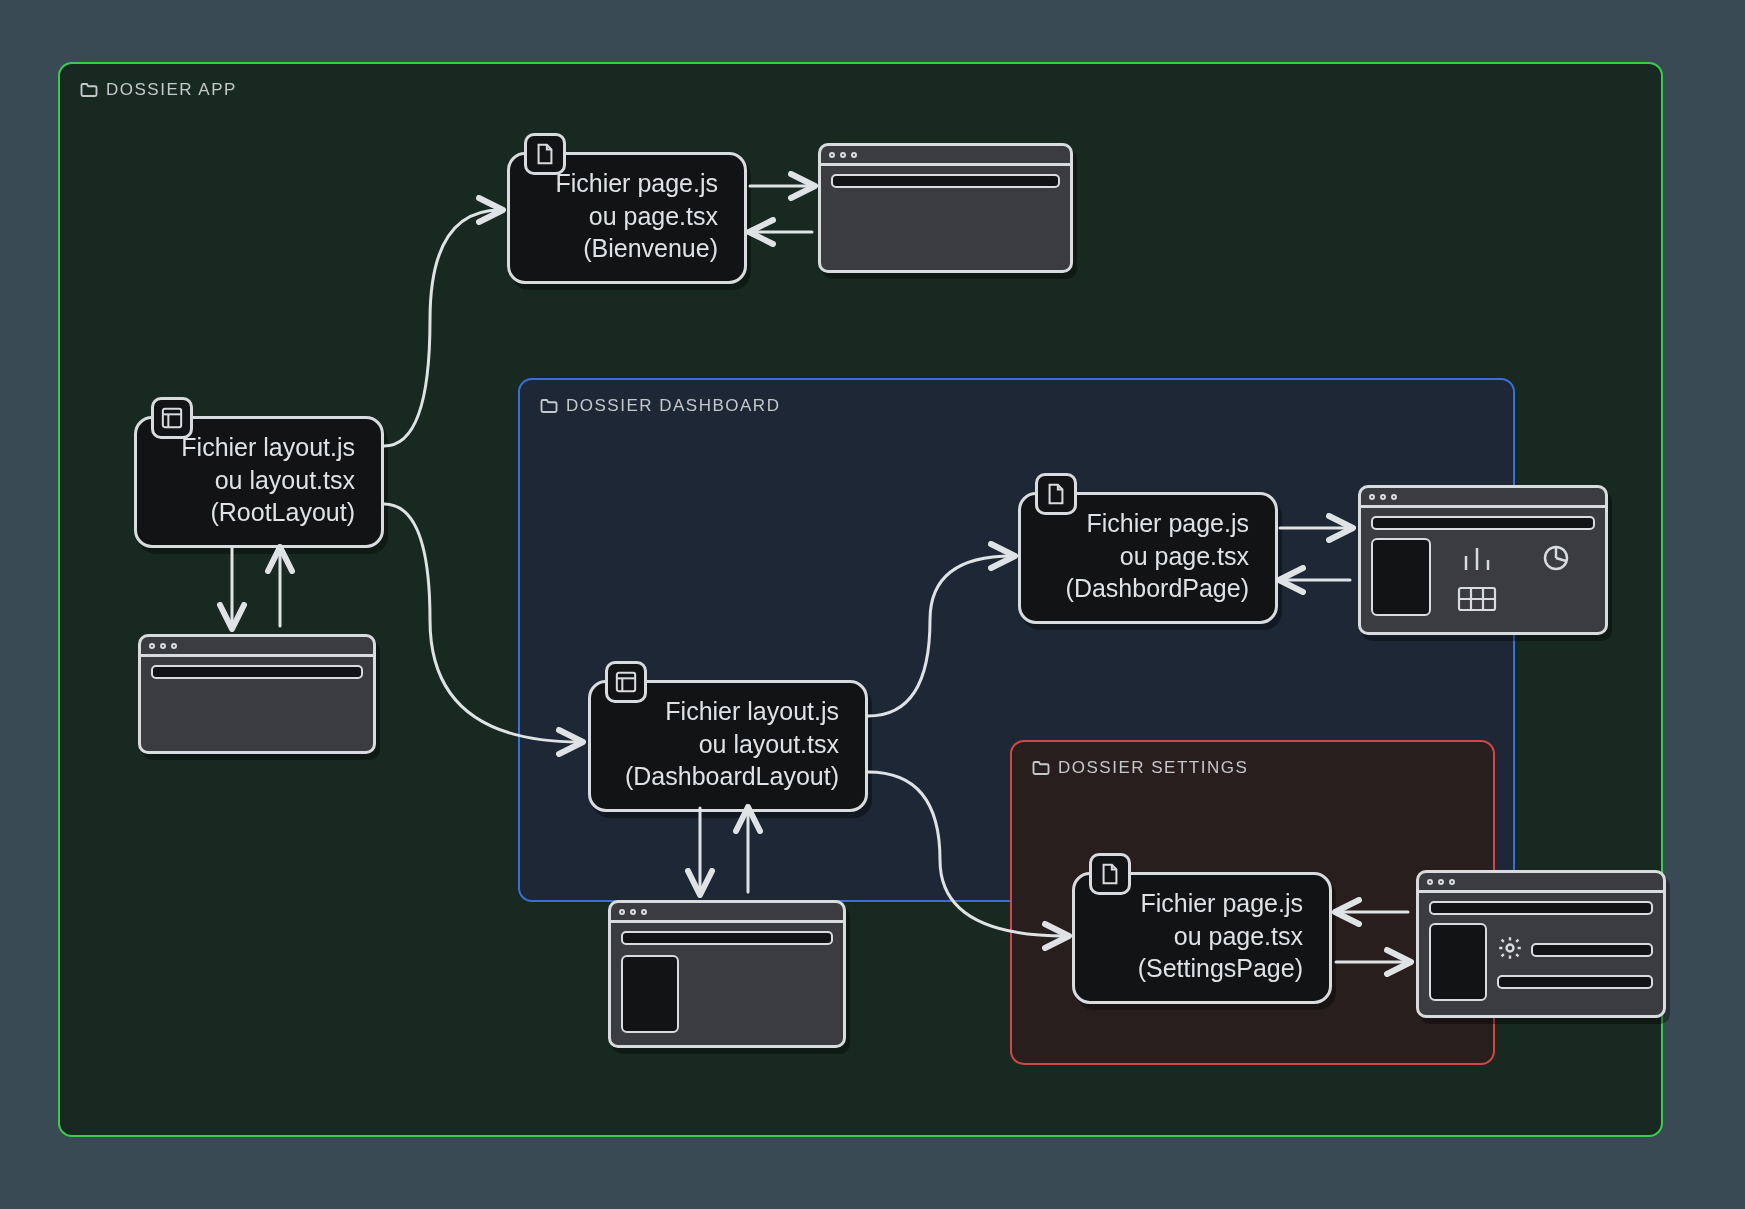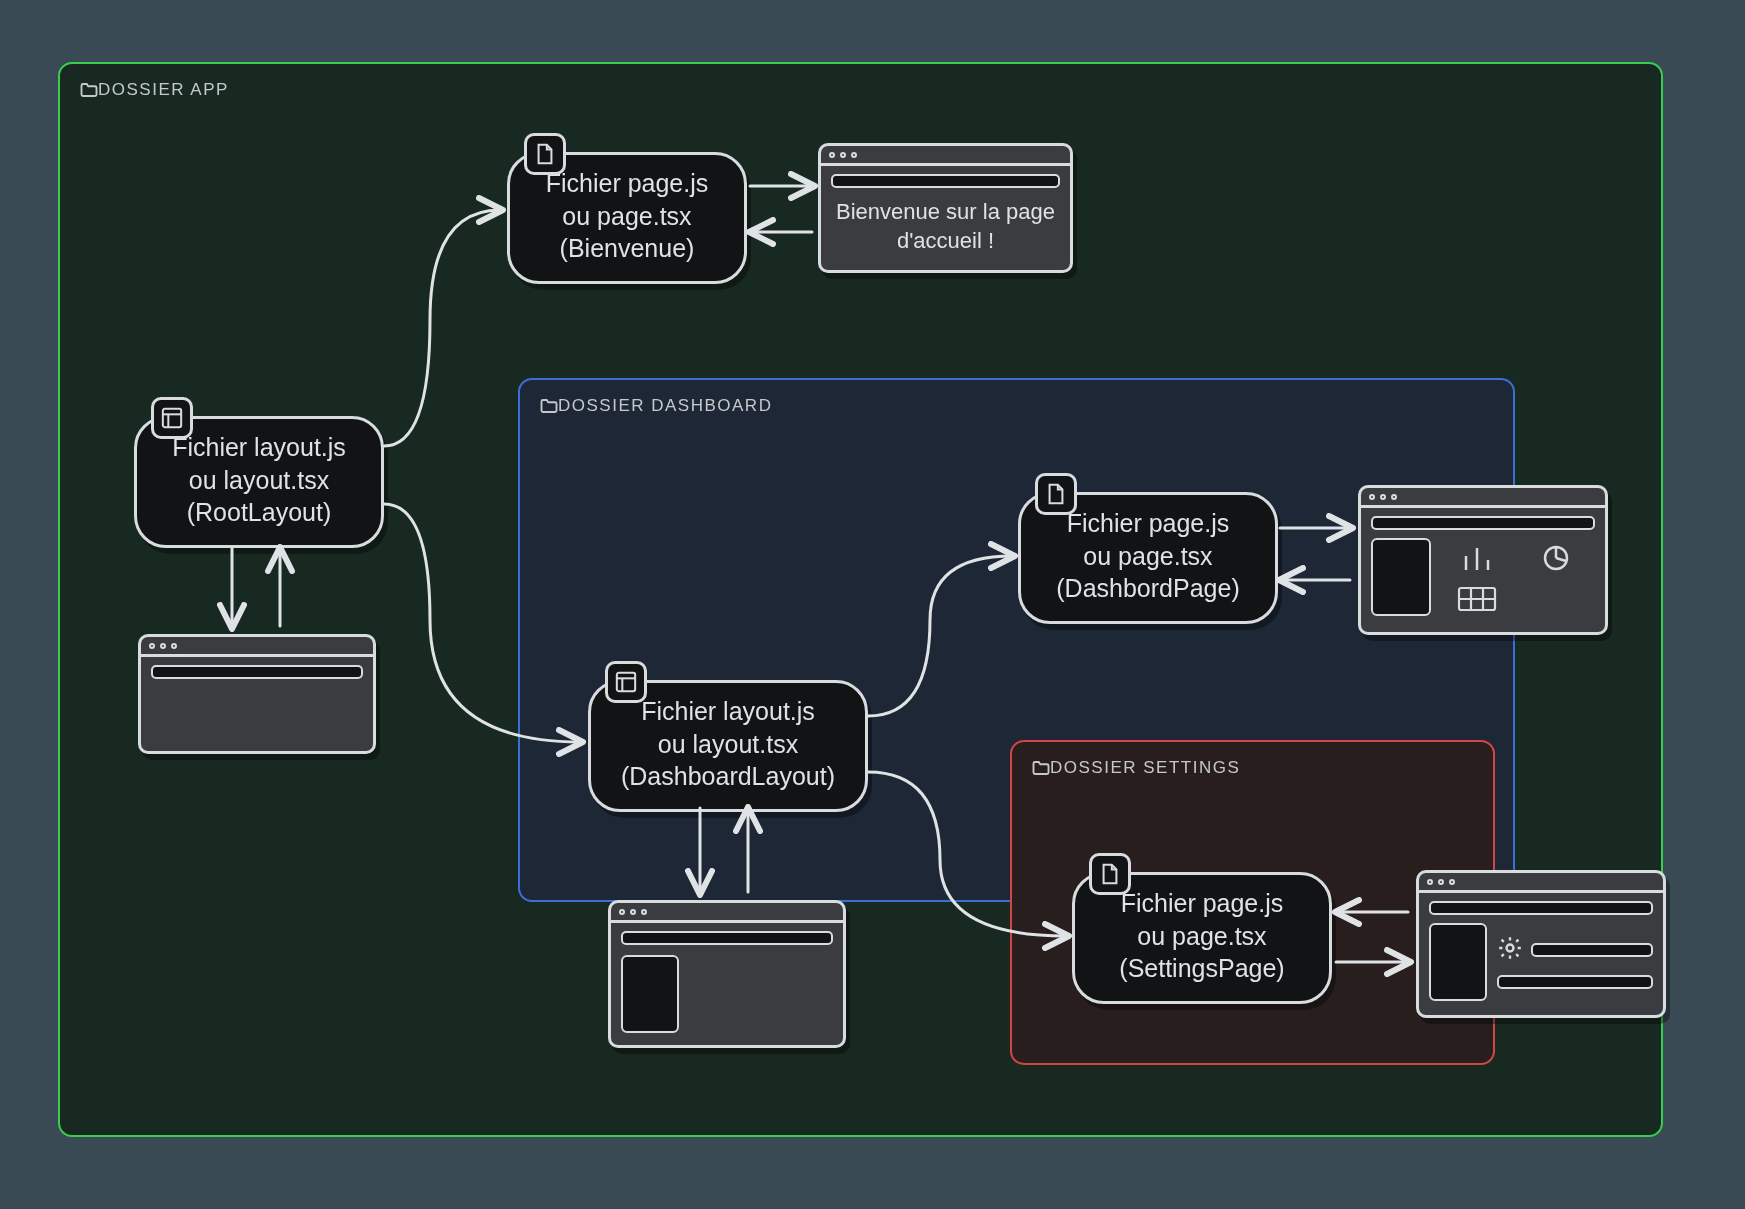--- a/index.html
+++ b/index.html
@@ -37,37 +37,37 @@
     top: 740px;
     width: 485px;
     height: 325px;
     background: #291e1e;
     border: 2px solid #d24646;
   }
   .folder-label {
     position: absolute;
     display: flex;
     align-items: center;
-    gap: 0;
+    gap: 8px;
     color: #c5c9cc;
     font-size: 17px;
     letter-spacing: 1.5px;
     font-weight: 500;
   }
   .folder-label svg { flex-shrink: 0; }
 
   .card {
     position: absolute;
     background: #111315;
     border: 3px solid #d9dcdf;
-    border-radius: 32px;
+    border-radius: 18px;
     box-shadow: 4px 6px 0 rgba(0,0,0,0.35);
     padding: 12px 26px 16px 26px;
     color: #e0e3e5;
-    text-align: center;
+    text-align: right;
     font-size: 25px;
     line-height: 1.3;
   }
   .card .icon-tab {
     position: absolute;
     top: -22px;
     left: 14px;
     width: 42px;
     height: 42px;
     background: #111315;
@@ -192,21 +192,20 @@
   <div>(Bienvenue)</div>
 </div>
 
 <div class="browser-mock" style="left:818px; top:143px; width:255px; height:130px;">
   <div class="titlebar">
       <div class="dot"></div>
       <div class="dot"></div>
       <div class="dot"></div>
     </div>
   <div class="addrbar"></div>
-  <div class="body body-text">Bienvenue sur la page d'accueil !</div>
 </div>
 
 <div class="browser-mock" style="left:138px; top:634px; width:238px; height:120px;">
   <div class="titlebar">
       <div class="dot"></div>
       <div class="dot"></div>
       <div class="dot"></div>
     </div>
   <div class="addrbar"></div>
 </div>

